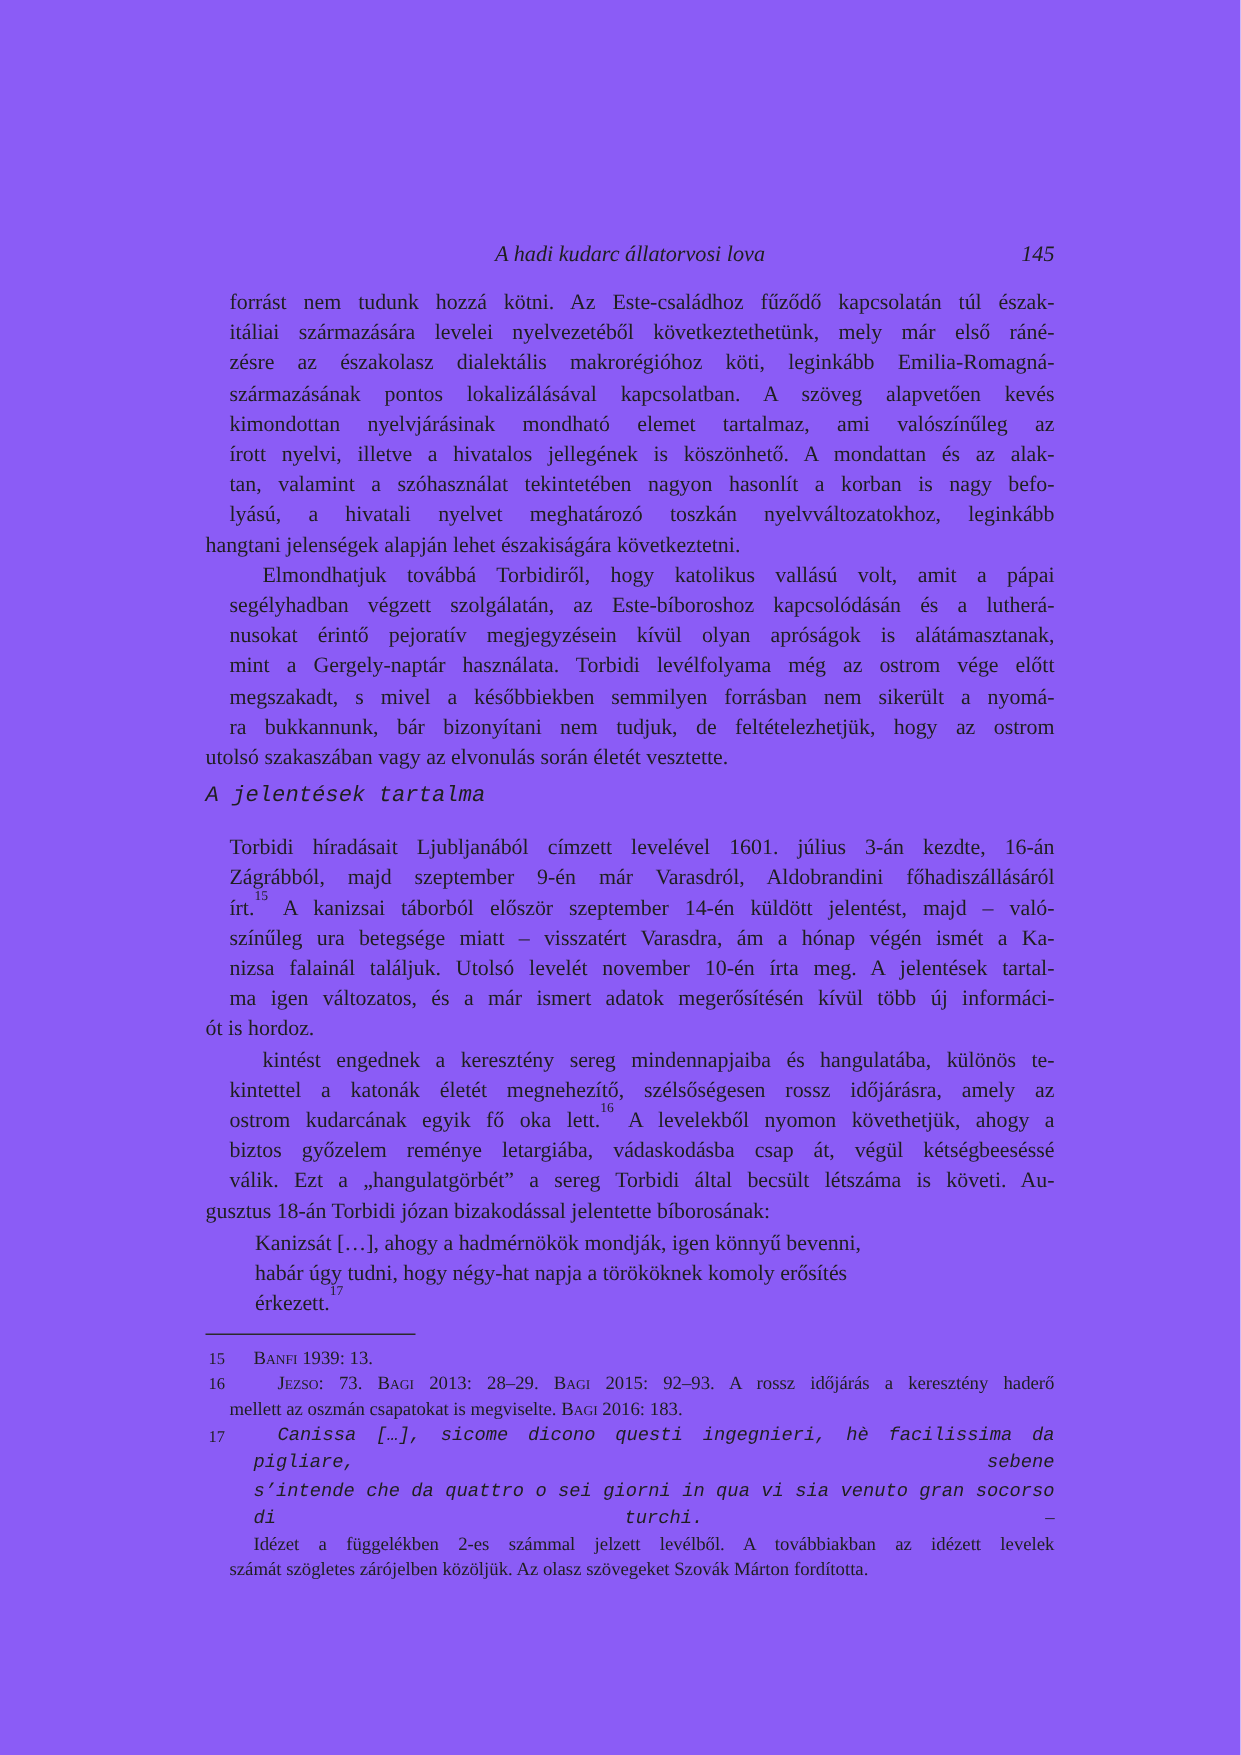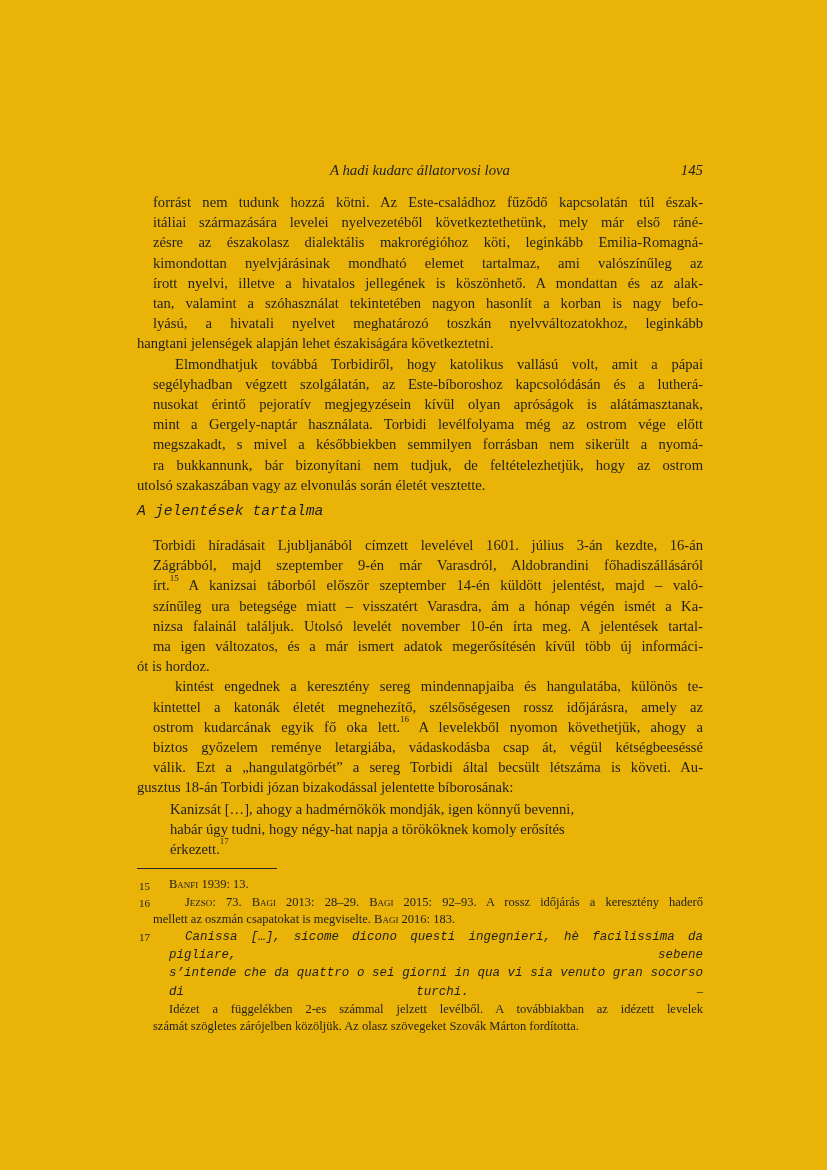--- a/index.html
+++ b/index.html
@@ -1,19 +1,19 @@
 <!DOCTYPE html>
 <html><head>
 <meta charset="utf-8">
 <style>
   html,body { margin:0; padding:0; background:#ffffff; }
   .page {
     position:relative;
     width:827px; height:1170px;
-    background:#eab308;
+    background:#8b5cf6;
     color:#1f1f1f;
     font-family:"Liberation Serif","DejaVu Serif",serif;
     overflow:hidden;
   }
   .content {
     position:absolute;
     left:137px; top:160px;
     width:566px;
   }
   .running-header {
@@ -77,20 +77,21 @@
 
     <div class="running-header">
       <span>A hadi kudarc állatorvosi lova</span>
       <span class="page-num">145</span>
     </div>
 
     <div class="para">
         <div class="line j">forrást nem tudunk hozzá kötni. Az Este-családhoz fűződő kapcsolatán túl észak-</div>
         <div class="line j">itáliai származására levelei nyelvezetéből következtethetünk, mely már első ráné-</div>
         <div class="line j">zésre az északolasz dialektális makrorégióhoz köti, leginkább Emilia-Romagná-</div>
+        <div class="line j">származásának pontos lokalizálásával kapcsolatban. A szöveg alapvetően kevés</div>
         <div class="line j">kimondottan nyelvjárásinak mondható elemet tartalmaz, ami valószínűleg az</div>
         <div class="line j">írott nyelvi, illetve a hivatalos jellegének is köszönhető. A mondattan és az alak-</div>
         <div class="line j">tan, valamint a szóhasználat tekintetében nagyon hasonlít a korban is nagy befo-</div>
         <div class="line j">lyású, a hivatali nyelvet meghatározó toszkán nyelvváltozatokhoz, leginkább</div>
         <div class="line last">hangtani jelenségek alapján lehet északiságára következtetni.</div>
       </div>
 
     <div class="para indent">
         <div class="line j">Elmondhatjuk továbbá Torbidiről, hogy katolikus vallású volt, amit a pápai</div>
         <div class="line j">segélyhadban végzett szolgálatán, az Este-bíboroshoz kapcsolódásán és a lutherá-</div>

